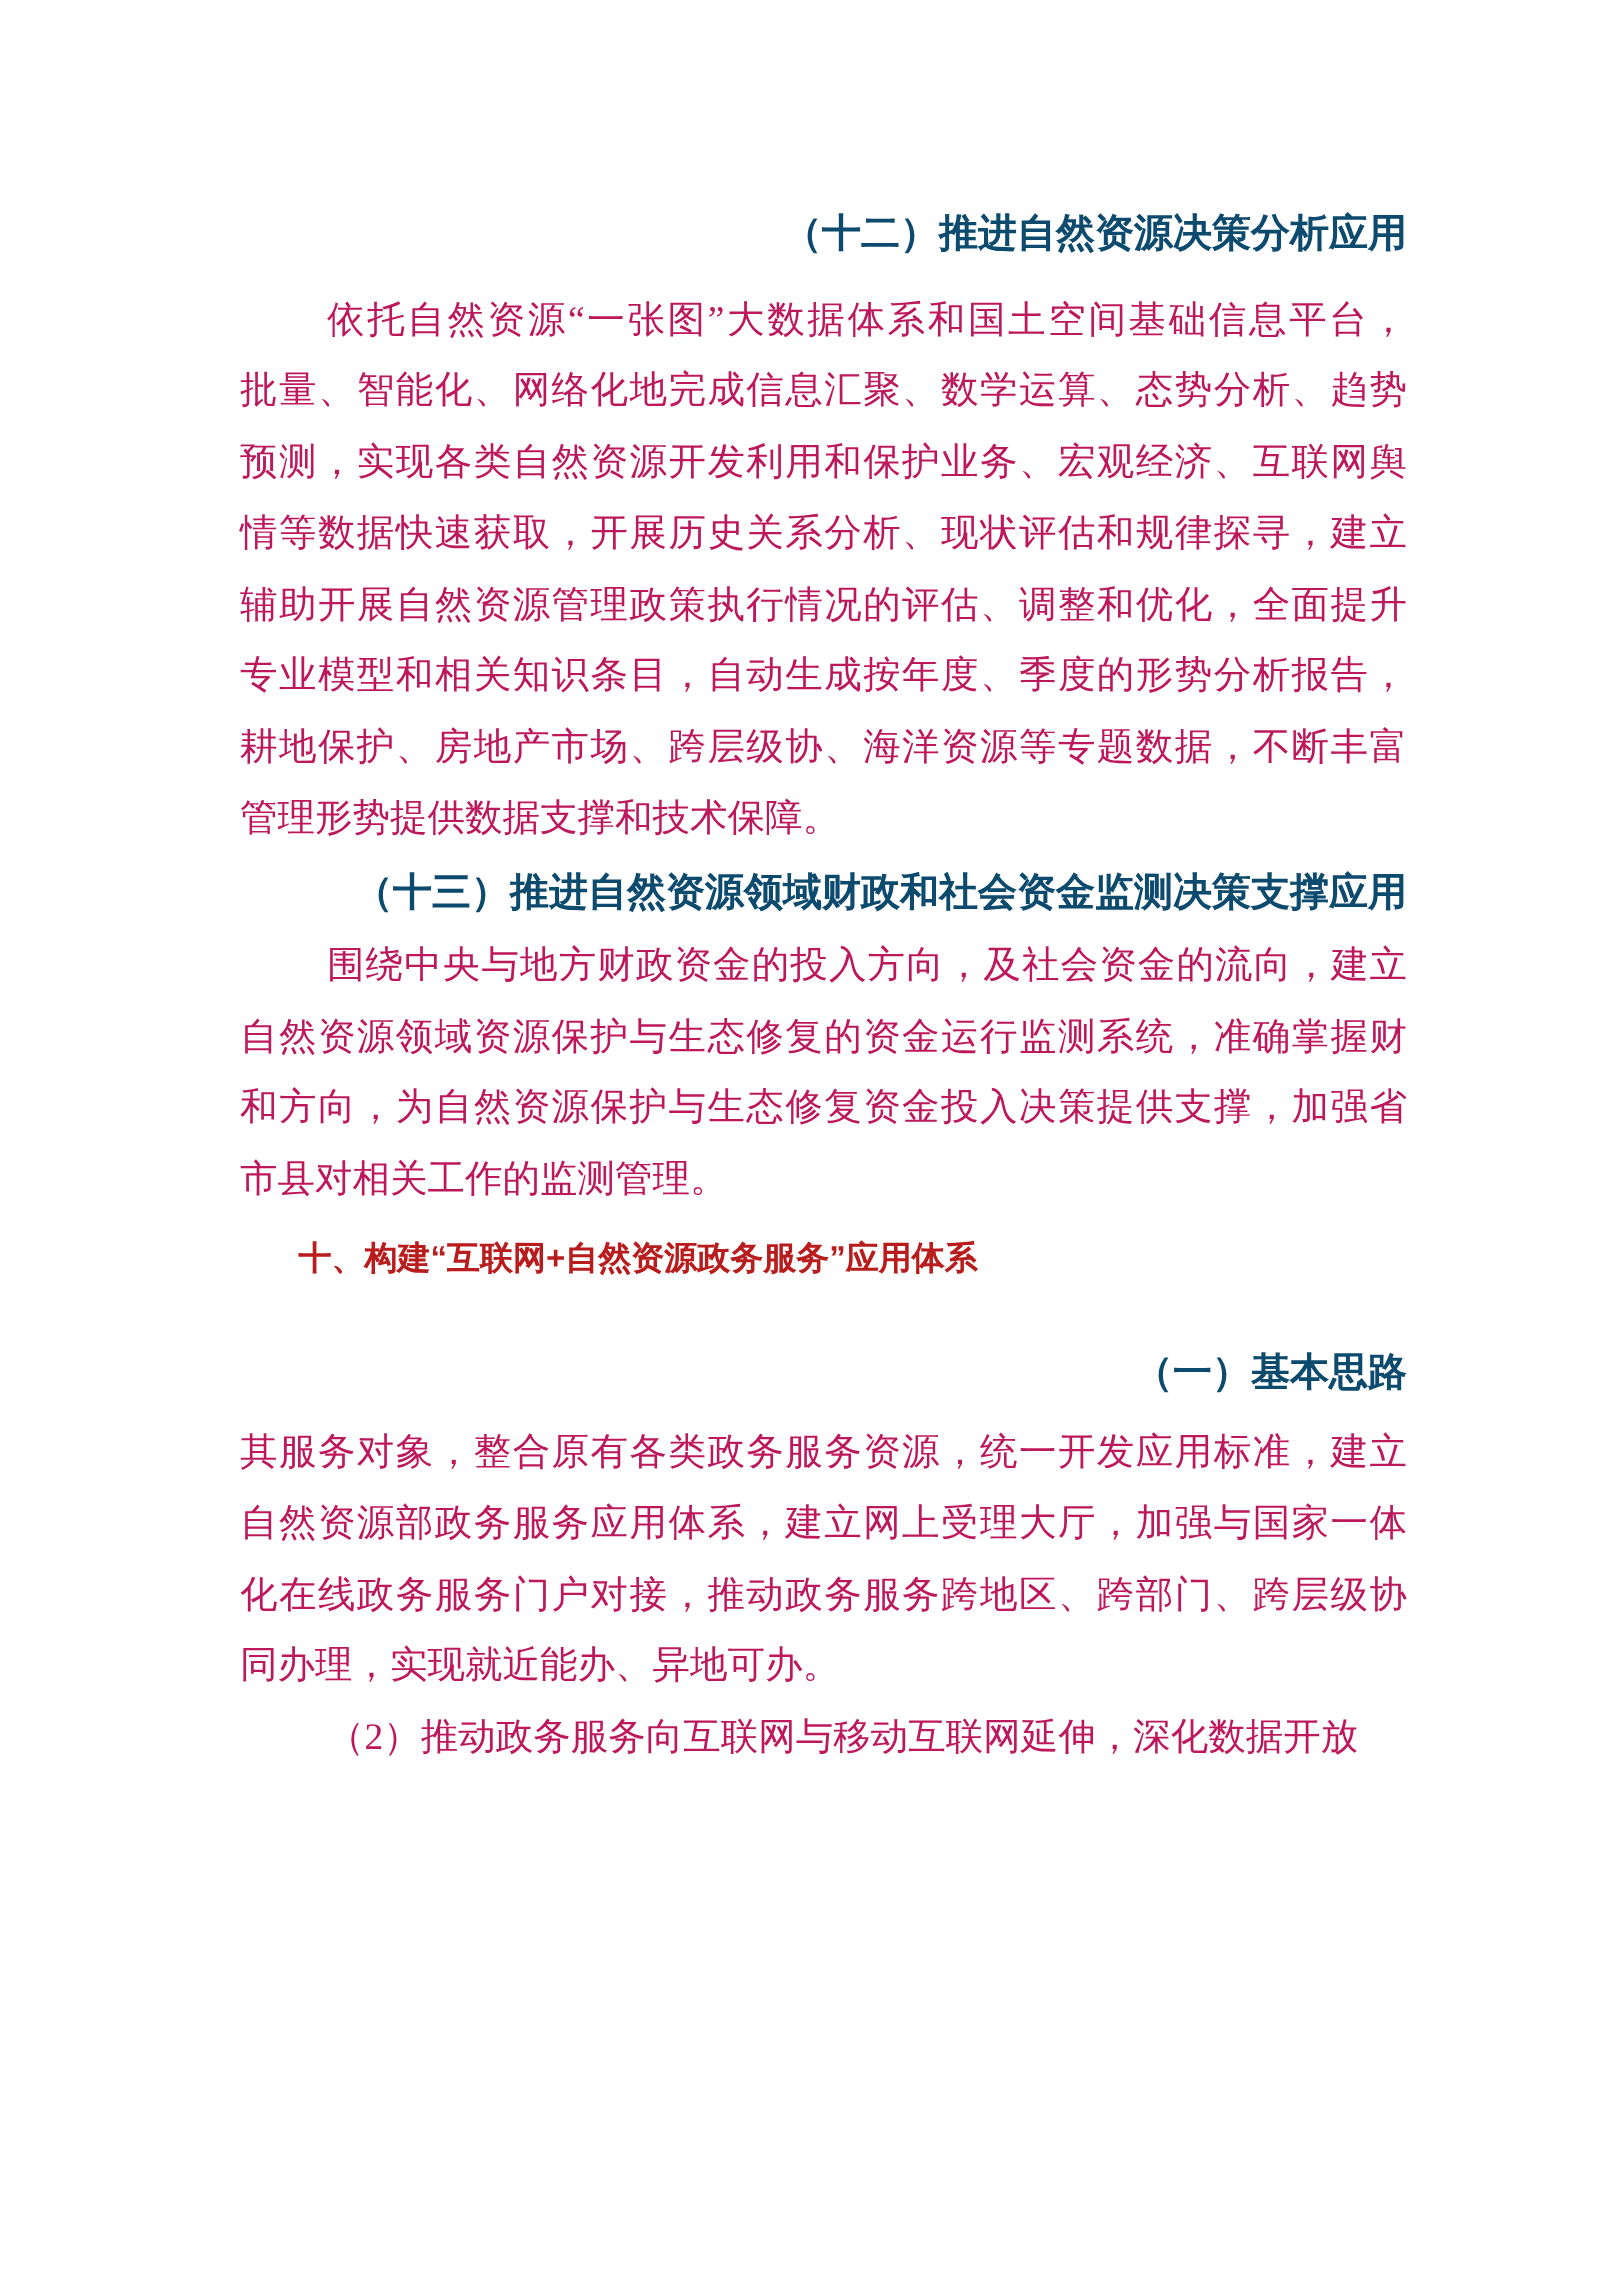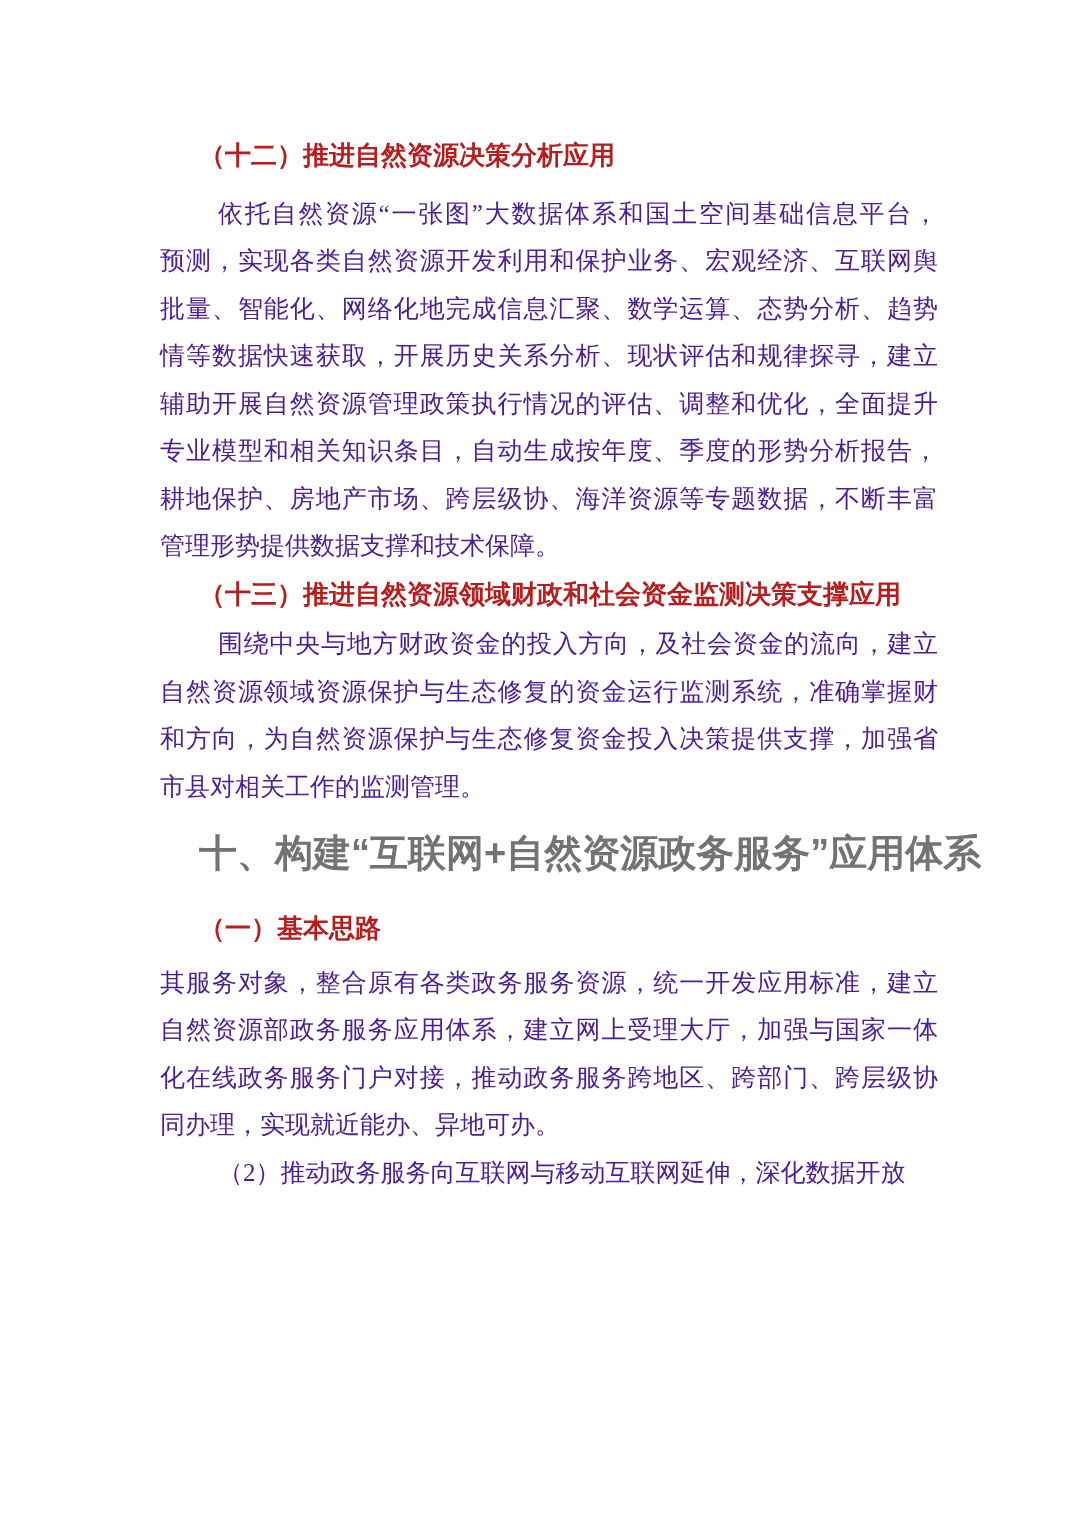--- a/index.html
+++ b/index.html
@@ -18,40 +18,41 @@
     left: 160px;
     top: 132px;
     width: 778px;
   }
   
   .h2sec {
     font-family: "Liberation Sans", "DejaVu Sans", sans-serif;
     font-weight: 700;
     font-size: 26px;
     line-height: 47.5px;
-    color: #b91c1c;
+    color: #0c4a6e;
     padding-left: 39px;
     white-space: nowrap;
+    text-align: right;
   }
   
   .h1chap {
     font-family: "Liberation Sans", "DejaVu Sans", sans-serif;
     font-weight: 700;
-    font-size: 38px;
+    font-size: 22px;
     line-height: 50px;
-    color: #737373;
+    color: #b91c1c;
     padding-left: 39px;
     white-space: nowrap;
-    margin-top: 18px;
+    margin-top: 4px;
   }
   
   .para {
     font-family: "Liberation Serif", "DejaVu Serif", serif;
     font-size: 25px;
-    color: #4c1d95;
+    color: #be185d;
   }
   .line {
     line-height: 47.5px;
     height: 47.5px;
     text-align: justify;
     text-align-last: justify;
     white-space: nowrap;
   }
   .line.first { text-indent: 58px; }
   .line.last  { text-align-last: left; }
@@ -74,22 +75,22 @@
 </head>
 <body>
 
 <div class="page">
   <div class="content">
 
     <div class="h2sec">（十二）推进自然资源决策分析应用</div>
 
     <div class="para mt10">
       <div class="line first">依托自然资源“一张图”大数据体系和国土空间基础信息平台，</div>
+      <div class="line">批量、智能化、网络化地完成信息汇聚、数学运算、态势分析、趋势</div>
       <div class="line">预测，实现各类自然资源开发利用和保护业务、宏观经济、互联网舆</div>
-      <div class="line">批量、智能化、网络化地完成信息汇聚、数学运算、态势分析、趋势</div>
       <div class="line">情等数据快速获取，开展历史关系分析、现状评估和规律探寻，建立</div>
       <div class="line">辅助开展自然资源管理政策执行情况的评估、调整和优化，全面提升</div>
       <div class="line">专业模型和相关知识条目，自动生成按年度、季度的形势分析报告，</div>
       <div class="line">耕地保护、房地产市场、跨层级协、海洋资源等专题数据，不断丰富</div>
       <div class="line last">管理形势提供数据支撑和技术保障。</div>
     </div>
 
     <div class="h2sec mt1">（十三）推进自然资源领域财政和社会资金监测决策支撑应用</div>
 
     <div class="para mt2">

